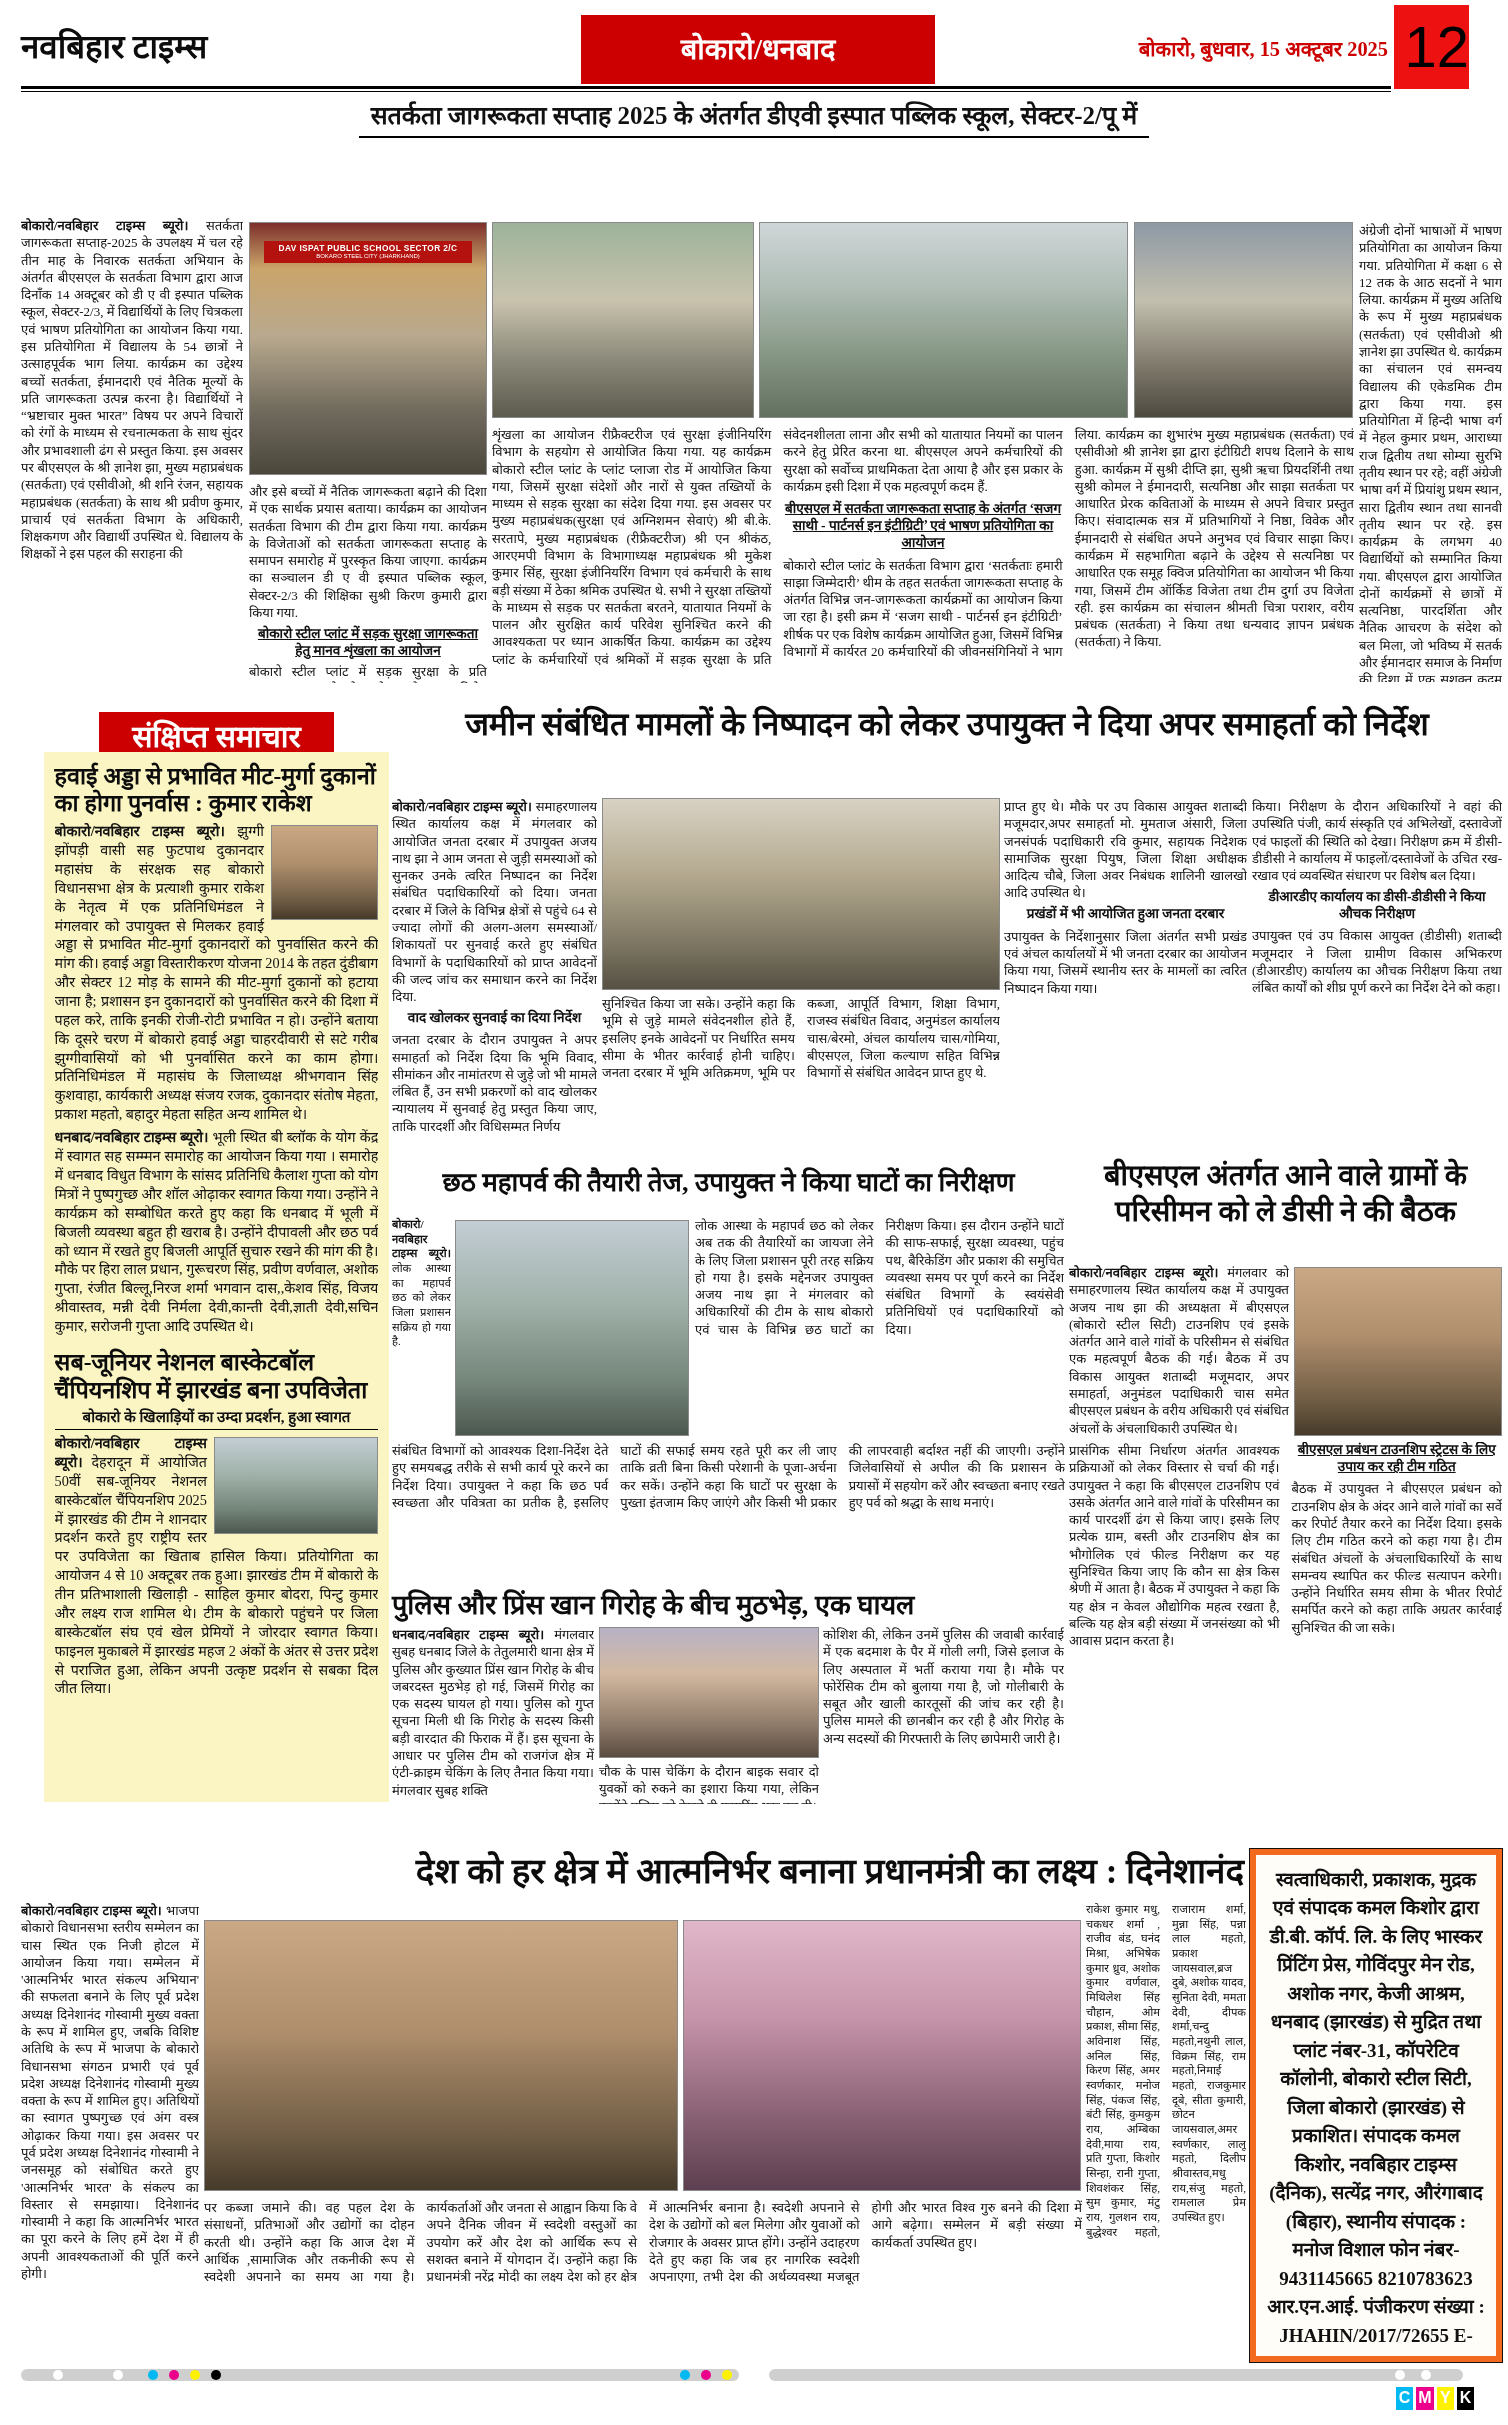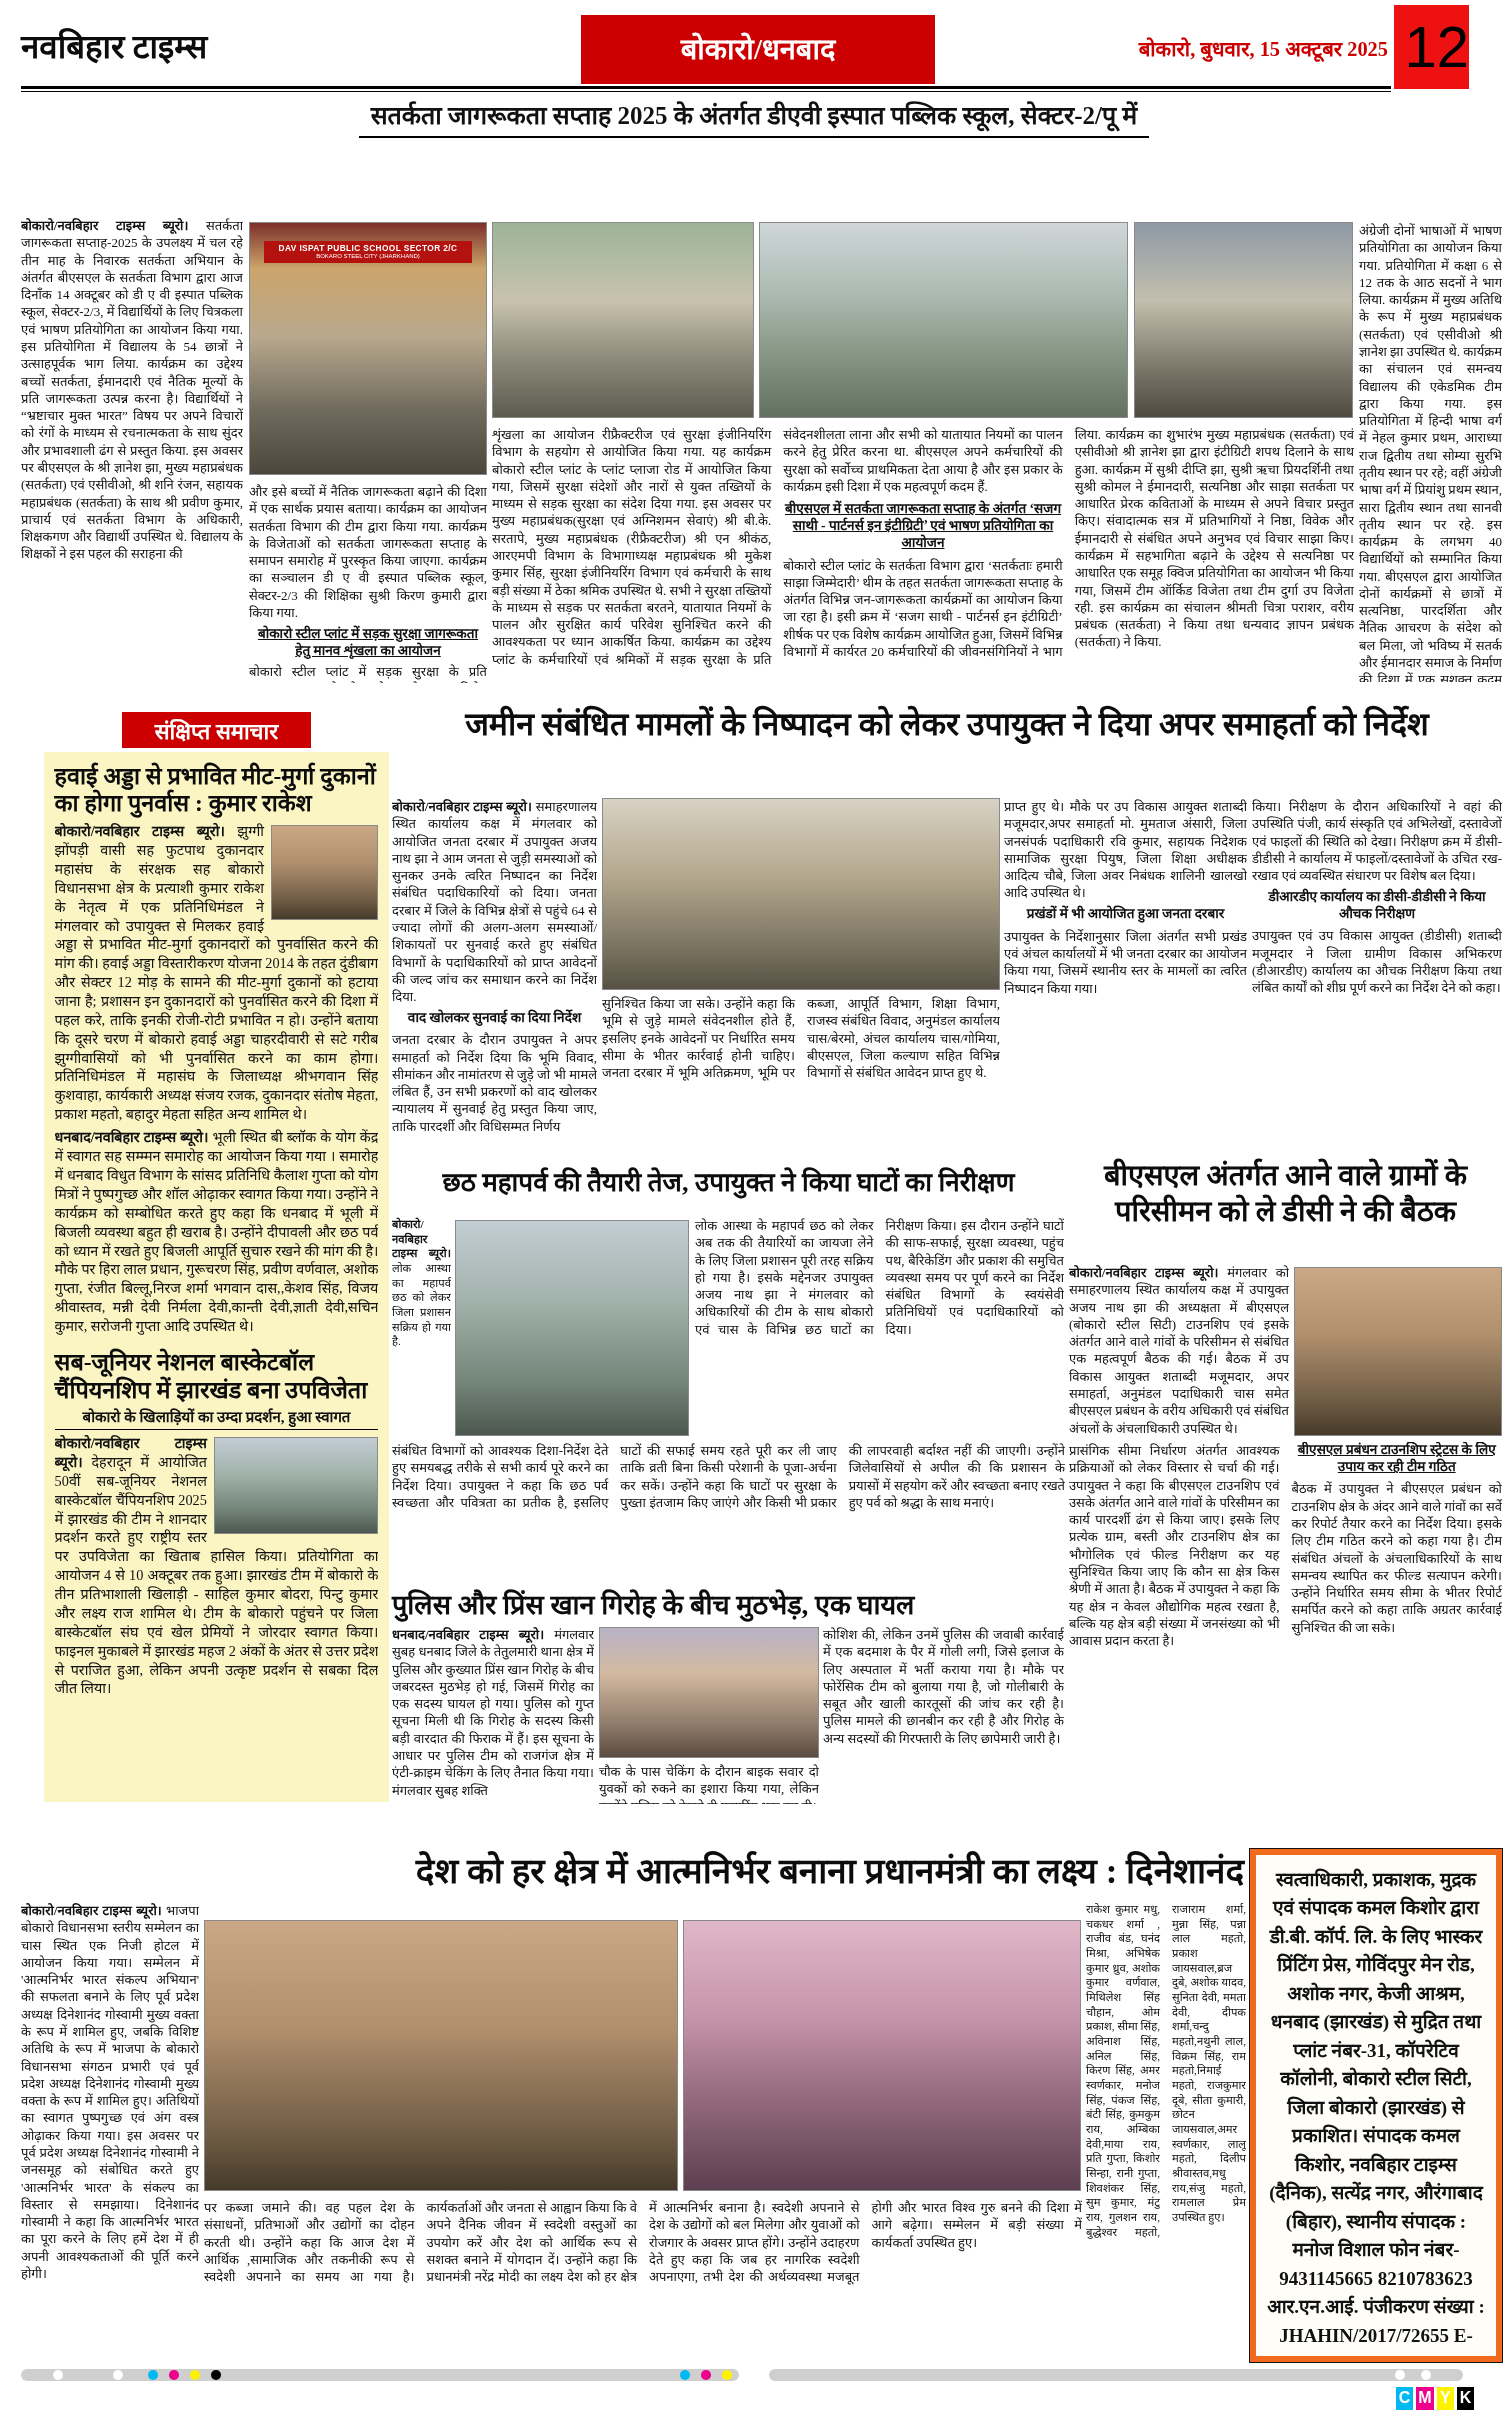--- a/index.html
+++ b/index.html
@@ -81,21 +81,21 @@
     <p>शृंखला का आयोजन रीफ्रैक्टरीज एवं सुरक्षा इंजीनियरिंग विभाग के सहयोग से आयोजित किया गया. यह कार्यक्रम बोकारो स्टील प्लांट के प्लांट प्लाजा रोड में आयोजित किया गया, जिसमें सुरक्षा संदेशों और नारों से युक्त तख्तियों के माध्यम से सड़क सुरक्षा का संदेश दिया गया. इस अवसर पर मुख्य महाप्रबंधक(सुरक्षा एवं अग्निशमन सेवाएं) श्री बी.के. सरतापे, मुख्य महाप्रबंधक (रीफ्रैक्टरीज) श्री एन श्रीकंठ, आरएमपी विभाग के विभागाध्यक्ष महाप्रबंधक श्री मुकेश कुमार सिंह, सुरक्षा इंजीनियरिंग विभाग एवं कर्मचारी के साथ बड़ी संख्या में ठेका श्रमिक उपस्थित थे. सभी ने सुरक्षा तख्तियों के माध्यम से सड़क पर सतर्कता बरतने, यातायात नियमों के पालन और सुरक्षित कार्य परिवेश सुनिश्चित करने की आवश्यकता पर ध्यान आकर्षित किया. कार्यक्रम का उद्देश्य प्लांट के कर्मचारियों एवं श्रमिकों में सड़क सुरक्षा के प्रति संवेदनशीलता लाना और सभी को यातायात नियमों का पालन करने हेतु प्रेरित करना था. बीएसएल अपने कर्मचारियों की सुरक्षा को सर्वोच्च प्राथमिकता देता आया है और इस प्रकार के कार्यक्रम इसी दिशा में एक महत्वपूर्ण कदम हैं.</p>
     <h4 class="sub u">बीएसएल में सतर्कता जागरूकता सप्ताह के अंतर्गत ‘सजग साथी - पार्टनर्स इन इंटीग्रिटी’ एवं भाषण प्रतियोगिता का आयोजन</h4>
     <p>बोकारो स्टील प्लांट के सतर्कता विभाग द्वारा ‘सतर्कताः हमारी साझा जिम्मेदारी’ थीम के तहत सतर्कता जागरूकता सप्ताह के अंतर्गत विभिन्न जन-जागरूकता कार्यक्रमों का आयोजन किया जा रहा है। इसी क्रम में ‘सजग साथी - पार्टनर्स इन इंटीग्रिटी’ शीर्षक पर एक विशेष कार्यक्रम आयोजित हुआ, जिसमें विभिन्न विभागों में कार्यरत 20 कर्मचारियों की जीवनसंगिनियों ने भाग लिया. कार्यक्रम का शुभारंभ मुख्य महाप्रबंधक (सतर्कता) एवं एसीवीओ श्री ज्ञानेश झा द्वारा इंटीग्रिटी शपथ दिलाने के साथ हुआ. कार्यक्रम में सुश्री दीप्ति झा, सुश्री ऋचा प्रियदर्शिनी तथा सुश्री कोमल ने ईमानदारी, सत्यनिष्ठा और साझा सतर्कता पर आधारित प्रेरक कविताओं के माध्यम से अपने विचार प्रस्तुत किए। संवादात्मक सत्र में प्रतिभागियों ने निष्ठा, विवेक और ईमानदारी से संबंधित अपने अनुभव एवं विचार साझा किए। कार्यक्रम में सहभागिता बढ़ाने के उद्देश्य से सत्यनिष्ठा पर आधारित एक समूह क्विज प्रतियोगिता का आयोजन भी किया गया, जिसमें टीम ऑर्किड विजेता तथा टीम दुर्गा उप विजेता रही. इस कार्यक्रम का संचालन श्रीमती चित्रा पराशर, वरीय प्रबंधक (सतर्कता) ने किया तथा धन्यवाद ज्ञापन प्रबंधक (सतर्कता) ने किया.</p>
   </div>
 
   <div class="abs t" style="left:1359px;top:222px;width:143px;height:460px">
     <p>अंग्रेजी दोनों भाषाओं में भाषण प्रतियोगिता का आयोजन किया गया. प्रतियोगिता में कक्षा 6 से 12 तक के आठ सदनों ने भाग लिया. कार्यक्रम में मुख्य अतिथि के रूप में मुख्य महाप्रबंधक (सतर्कता) एवं एसीवीओ श्री ज्ञानेश झा उपस्थित थे. कार्यक्रम का संचालन एवं समन्वय विद्यालय की एकेडमिक टीम द्वारा किया गया. इस प्रतियोगिता में हिन्दी भाषा वर्ग में नेहल कुमार प्रथम, आराध्या राज द्वितीय तथा सोम्या सुरभि तृतीय स्थान पर रहे; वहीं अंग्रेजी भाषा वर्ग में प्रियांशु प्रथम स्थान, सारा द्वितीय स्थान तथा सानवी तृतीय स्थान पर रहे. इस कार्यक्रम के लगभग 40 विद्यार्थियों को सम्मानित किया गया. बीएसएल द्वारा आयोजित दोनों कार्यक्रमों से छात्रों में सत्यनिष्ठा, पारदर्शिता और नैतिक आचरण के संदेश को बल मिला, जो भविष्य में सतर्क और ईमानदार समाज के निर्माण की दिशा में एक सशक्त कदम है।</p>
   </div>
 
   <div class="abs" style="left:44px;top:712px;width:345px;text-align:center">
-    <span style="display:inline-block;background:#c00;color:#fff;font-weight:bold;font-size:22px;padding:3px 33px">संक्षिप्त समाचार</span>
+    <span style="display:inline-block;background:#c00;color:#fff;font-weight:bold;font-size:30px;padding:3px 33px">संक्षिप्त समाचार</span>
   </div>
   <div class="abs" style="left:44px;top:752px;width:345px;height:1050px;background:#fbf5c3;padding:9px 10.6px;box-sizing:border-box;overflow:hidden">
 
     <h3 class="hl" style="margin:1.5px 0 4.5px;font-size:23.4px;line-height:1.18">हवाई अड्डा से प्रभावित मीट-मुर्गा दुकानों का होगा पुनर्वास : कुमार राकेश</h3>
     <div class="t" style="font-size:14.3px;line-height:1.32">
       <div class="photo ph-g" style="float:right;width:107px;height:95px;margin:3px 0 4.5px 7.5px"></div>
       <p><span class="by">बोकारो/नवबिहार टाइम्स ब्यूरो।</span>
       <span>झुग्गी झोंपड़ी वासी सह फुटपाथ दुकानदार महासंघ के संरक्षक सह बोकारो विधानसभा क्षेत्र के प्रत्याशी कुमार राकेश के नेतृत्व में एक प्रतिनिधिमंडल ने मंगलवार को उपायुक्त से मिलकर हवाई अड्डा से प्रभावित मीट-मुर्गा दुकानदारों को पुनर्वासित करने की मांग की। हवाई अड्डा विस्तारीकरण योजना 2014 के तहत दुंडीबाग और सेक्टर 12 मोड़ के सामने की मीट-मुर्गा दुकानों को हटाया जाना है; प्रशासन इन दुकानदारों को पुनर्वासित करने की दिशा में पहल करे, ताकि इनकी रोजी-रोटी प्रभावित न हो। उन्होंने बताया कि दूसरे चरण में बोकारो हवाई अड्डा चाहरदीवारी से सटे गरीब झुग्गीवासियों को भी पुनर्वासित करने का काम होगा। प्रतिनिधिमंडल में महासंघ के जिलाध्यक्ष श्रीभगवान सिंह कुशवाहा, कार्यकारी अध्यक्ष संजय रजक, दुकानदार संतोष मेहता, प्रकाश महतो, बहादुर मेहता सहित अन्य शामिल थे।</span></p>
     </div>
 

